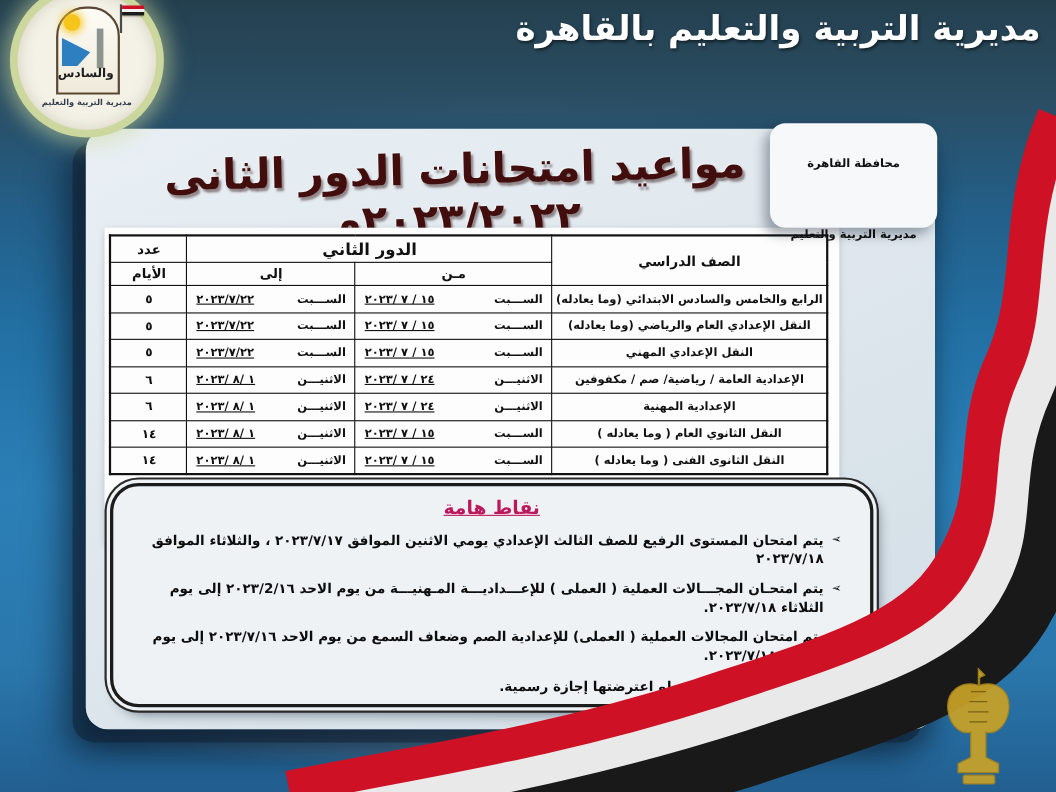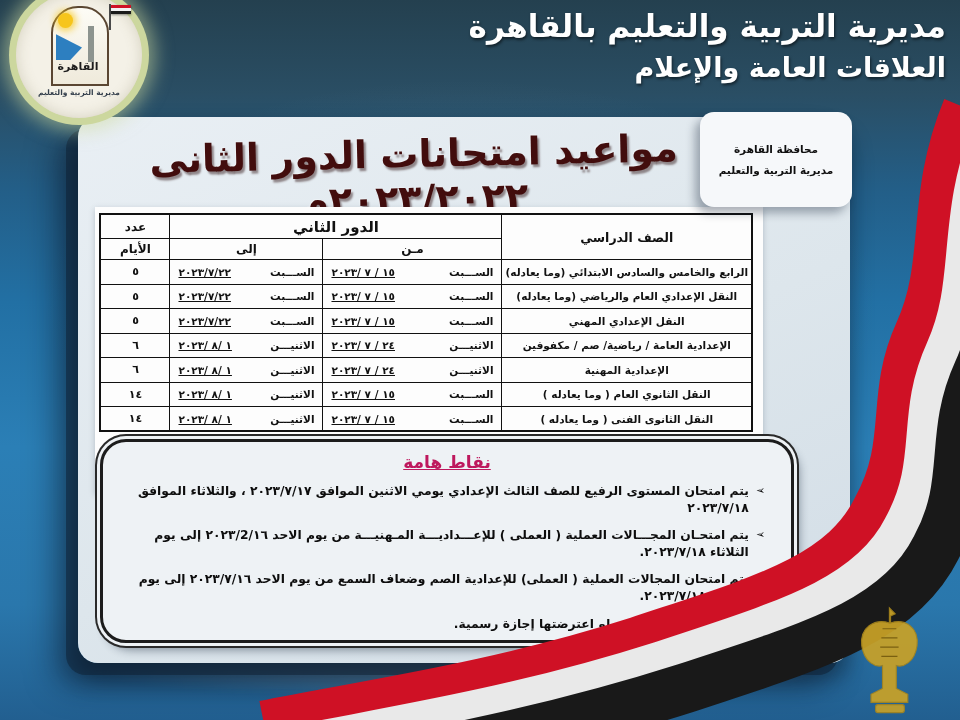--- a/index.html
+++ b/index.html
@@ -32,21 +32,21 @@
     background:linear-gradient(155deg,#e9eff4 0%,#dde6ec 55%,#d2dde6 100%);
     box-shadow:-12px 12px 0 rgba(14,30,48,.5),-22px 22px 30px rgba(9,20,35,.5),0 16px 22px rgba(10,24,40,.45);z-index:2;}
   .title{position:absolute;left:28px;top:14px;width:616px;text-align:center;direction:rtl;
     font-size:38px;font-weight:bold;color:#420d0d;transform:rotate(-1.3deg);
     font-family:"DejaVu Serif","DejaVu Sans",serif;
     text-shadow:2px 3px 2px rgba(40,10,10,.45),-1px -1px 0 rgba(255,255,255,.35);}
   
   .orgcard{position:absolute;left:700px;top:112px;width:152px;height:95px;border-radius:14px;
     background:#f6f8fa;box-shadow:-5px 6px 10px rgba(15,30,50,.35);z-index:3;
     display:flex;flex-direction:column;justify-content:center;align-items:center;direction:rtl;}
-  .orgcard div{font-size:10.5px;font-weight:bold;color:#101010;line-height:1.95;white-space:nowrap;}
+  .orgcard div{font-size:10.5px;font-weight:bold;color:#101010;line-height:1.95;white-space:nowrap;margin-top:43px;}
   
   .sheet{position:absolute;left:17px;top:90px;width:668px;height:286px;background:#fdfdfd;
     box-shadow:0 2px 6px rgba(40,60,80,.25);direction:rtl;}
   table.sched{border-collapse:collapse;margin:6px 10px 0 auto;direction:rtl;}
   table.sched th,table.sched td{border:1.6px solid #111;font-weight:bold;color:#111;
     text-align:center;vertical-align:middle;padding:0 3px;white-space:nowrap;}
   table.sched{border:2.5px solid #111;}
   th.grade{width:198px;font-size:12.5px;border-left:4px double #111;}
   td.grade{width:198px;font-size:10.5px;border-left:4px double #111;}
   th.round{font-size:15px;height:23px;}
@@ -74,31 +74,30 @@
     background:radial-gradient(ellipse at 50% 30%,rgba(205,228,243,.5),rgba(205,228,243,0) 70%);
     filter:blur(3px);z-index:1;}
 </style>
 </head>
 <body>
 
 <div class="stage">
 
   <div class="brand">
     <div class="l1">مديرية التربية والتعليم بالقاهرة</div>
-    <div class="l2">العلاقات العامة والإعلام</div>
   </div>
 
   <div class="logo">
     <div class="arch"></div>
     <div class="sun"></div>
     <div class="pole"></div>
     <div class="miniflag"></div>
     <div class="tower"></div>
     <div class="sail"></div>
-    <div class="city">القاهرة</div>
+    <div class="city">والسادس</div>
     <div class="cap">مديرية التربية والتعليم</div>
   </div>
 
   <div class="under-glow"></div>
 
   <div class="panel">
 
     <div class="title">مواعيد امتحانات الدور الثانى ٢٠٢٣/٢٠٢٢م</div>
 
     <div class="sheet">

